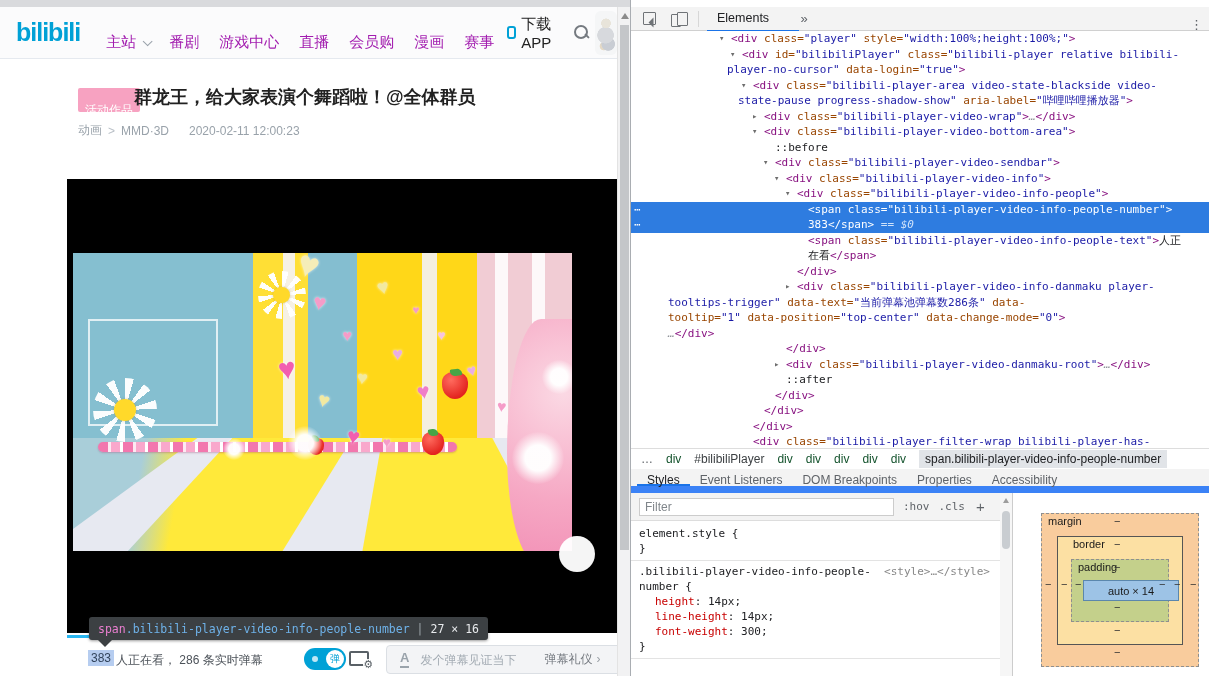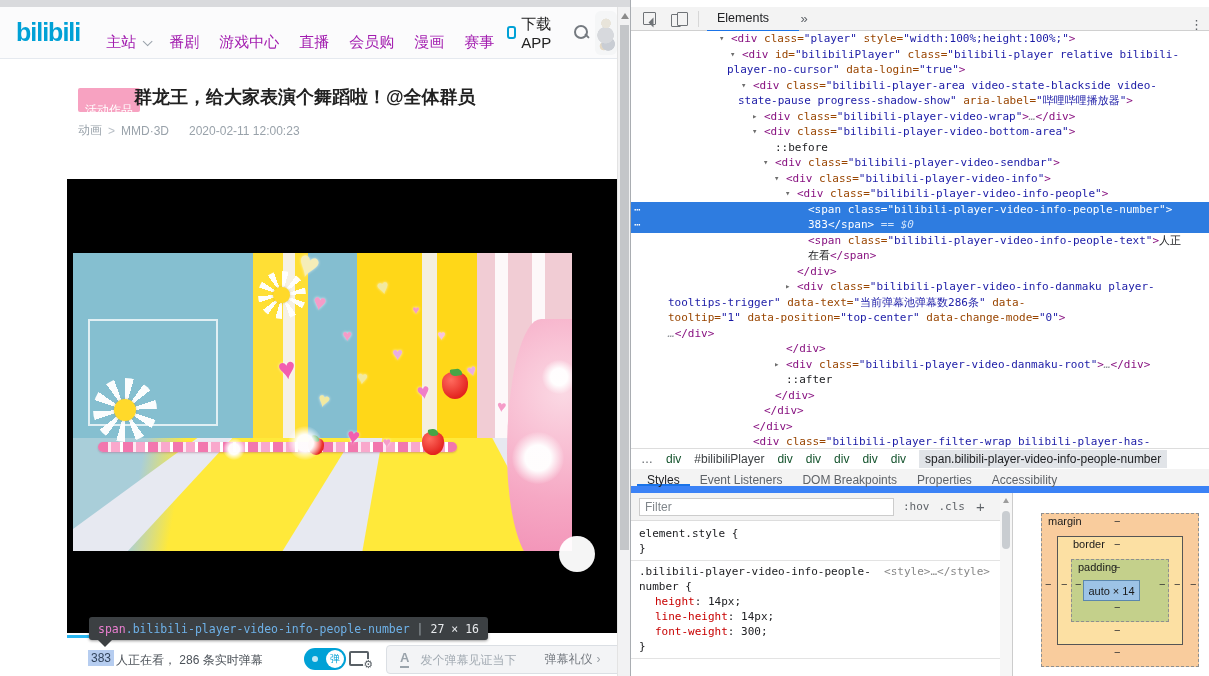--- a/index.html
+++ b/index.html
@@ -198,21 +198,21 @@
 
   
   #bm-pane { position:absolute; left:381px; top:493px; width:198px; height:183px; background:#fff;
     border-left:1px solid #ccc; font-size:11px; color:#1a1a1a; }
   #bm-margin { position:absolute; left:28px; top:20px; width:158px; height:154px; background:#f9cc9d;
     border:1px dashed #8f8f8f; }
   #bm-border { position:absolute; left:44px; top:43px; width:126px; height:109px; background:#fce0a3;
     border:1px solid #555; }
   #bm-padding { position:absolute; left:58px; top:66px; width:98px; height:63px; background:#c4d08b;
     border:1px dashed #8f8f8f; }
-  #bm-content { position:absolute; left:70px; top:87px; width:57px; height:21px; background:#9dc3e6;
+  #bm-content { position:absolute; left:70px; top:87px; width:96px; height:21px; background:#9dc3e6;
     border:1px solid #5b87ad; text-align:center; line-height:20px; }
   .bm-label { position:absolute; }
   .bm-dash { position:absolute; color:#333; }
 
   
   #bm-l-margin { left:35px; top:22px; } #bm-l-border { left:52px; top:45px;margin-left:8px; } #bm-l-padding { left:65px; top:68px; }
   .d-mt { left:101px; top:22px; } .d-bt { left:101px; top:45px; } .d-pt { left:101px; top:68px; }
   .d-pb { left:101px; top:108px; } .d-bb { left:101px; top:131px; } .d-mb { left:101px; top:153px; }
   .d-ml { left:32px; top:85px; } .d-bl { left:48px; top:85px; } .d-pl { left:62px; top:85px; }
   .d-pr { left:146px; top:85px; } .d-br { left:161px; top:85px; } .d-mr { left:177px; top:85px; }

